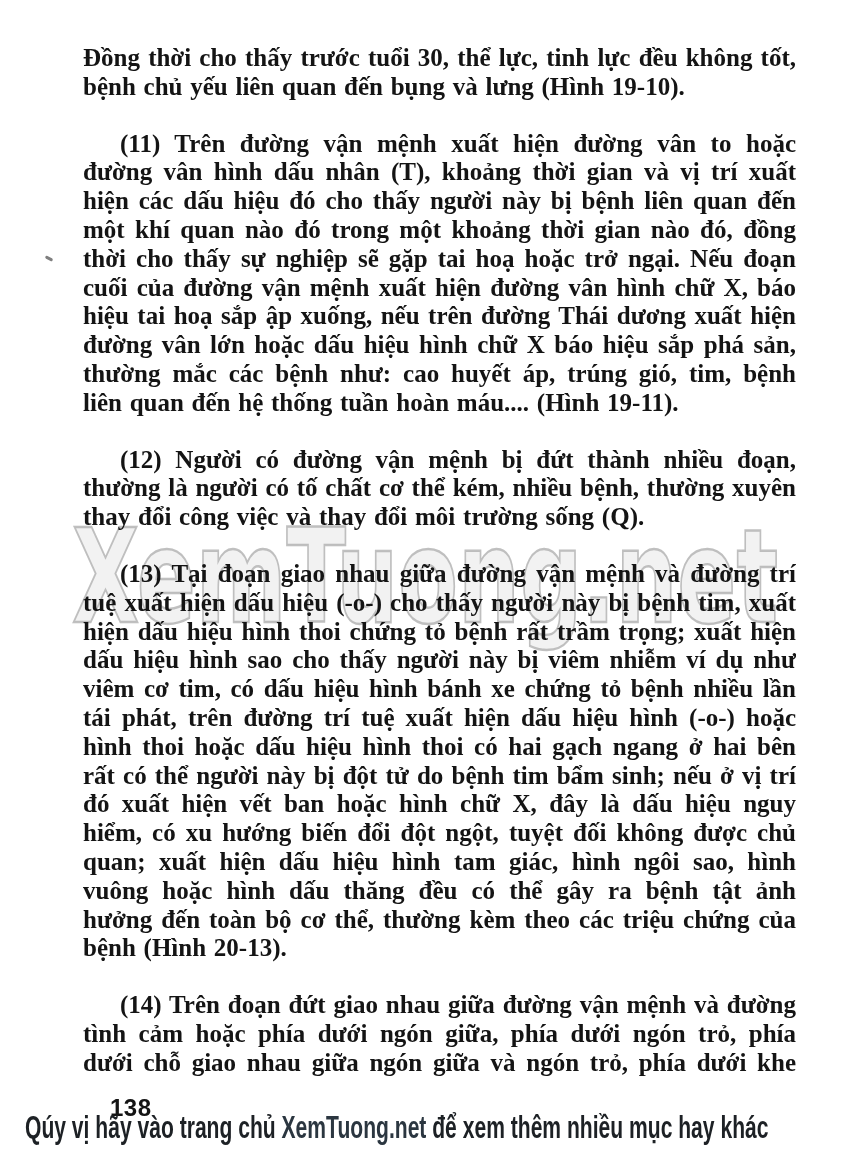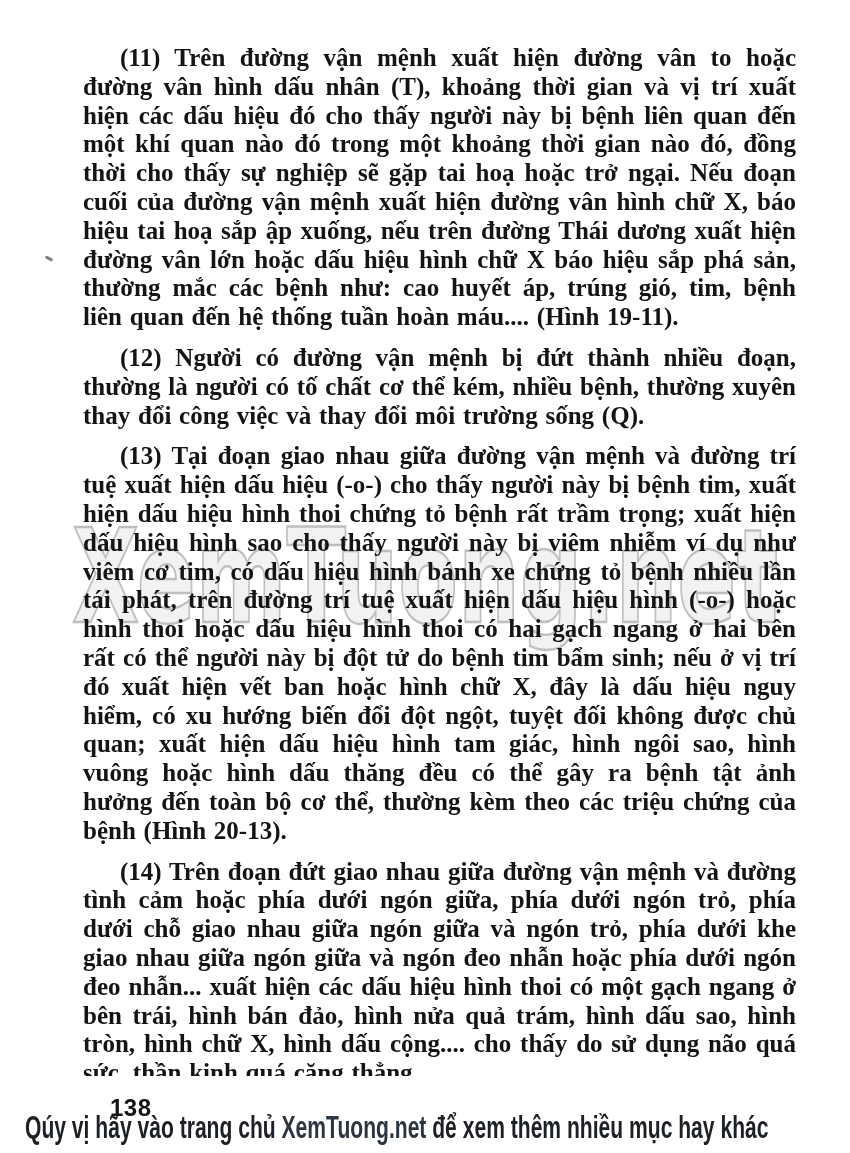--- a/index.html
+++ b/index.html
@@ -22,21 +22,21 @@
   
   .content{
     position:absolute;left:83px;top:44px;width:713px;height:1032px;
     overflow:hidden;z-index:2;
     color:#141414;
     font-size:25px;line-height:28.8px;font-weight:700;
     text-align:justify;text-justify:inter-word;
     word-spacing:1.5px;
   }
   .para{margin:0;}
-  .para + .para{margin-top:12px;}
+  .para + .para{margin-top:28px;}
   .para.indent{text-indent:37px;}
   
   .speck{
     position:absolute;left:45px;top:257px;width:8px;height:3px;
     background:#7f7f7f;border-radius:2px;transform:rotate(28deg);
     z-index:2;
   }
   
   .page-number{
     position:absolute;left:110px;top:1094px;z-index:3;
@@ -58,20 +58,21 @@
 
 <div class="page">
 
   <svg class="watermark-svg" width="740" height="230" viewBox="0 0 740 230" aria-hidden="true">
     <text x="8" y="124" font-size="130" textLength="706" lengthAdjust="spacingAndGlyphs" fill="#ededed" fill-opacity="0.9" stroke="#a8a8a8" stroke-width="2.4" stroke-opacity="0.85">XemTuong.net</text>
   </svg>
 
   <span class="speck"></span>
 
   <div class="content">
+    <p class="para">Đồng thời cho thấy trước tuổi 30, thể lực, tinh lực đều không tốt, bệnh chủ yếu liên quan đến bụng và lưng (Hình 19-10).</p>
     <p class="para indent">(11) Trên đường vận mệnh xuất hiện đường vân to hoặc đường vân hình dấu nhân (T), khoảng thời gian và vị trí xuất hiện các dấu hiệu đó cho thấy người này bị bệnh liên quan đến một khí quan nào đó trong một khoảng thời gian nào đó, đồng thời cho thấy sự nghiệp sẽ gặp tai hoạ hoặc trở ngại. Nếu đoạn cuối của đường vận mệnh xuất hiện đường vân hình chữ X, báo hiệu tai hoạ sắp ập xuống, nếu trên đường Thái dương xuất hiện đường vân lớn hoặc dấu hiệu hình chữ X báo hiệu sắp phá sản, thường mắc các bệnh như: cao huyết áp, trúng gió, tim, bệnh liên quan đến hệ thống tuần hoàn máu.... (Hình 19-11).</p>
     <p class="para indent">(12) Người có đường vận mệnh bị đứt thành nhiều đoạn, thường là người có tố chất cơ thể kém, nhiều bệnh, thường xuyên thay đổi công việc và thay đổi môi trường sống (Q).</p>
     <p class="para indent">(13) Tại đoạn giao nhau giữa đường vận mệnh và đường trí tuệ xuất hiện dấu hiệu (-o-) cho thấy người này bị bệnh tim, xuất hiện dấu hiệu hình thoi chứng tỏ bệnh rất trầm trọng; xuất hiện dấu hiệu hình sao cho thấy người này bị viêm nhiễm ví dụ như viêm cơ tim, có dấu hiệu hình bánh xe chứng tỏ bệnh nhiều lần tái phát, trên đường trí tuệ xuất hiện dấu hiệu hình (-o-) hoặc hình thoi hoặc dấu hiệu hình thoi có hai gạch ngang ở hai bên rất có thể người này bị đột tử do bệnh tim bẩm sinh; nếu ở vị trí đó xuất hiện vết ban hoặc hình chữ X, đây là dấu hiệu nguy hiểm, có xu hướng biến đổi đột ngột, tuyệt đối không được chủ quan; xuất hiện dấu hiệu hình tam giác, hình ngôi sao, hình vuông hoặc hình dấu thăng đều có thể gây ra bệnh tật ảnh hưởng đến toàn bộ cơ thể, thường kèm theo các triệu chứng của bệnh (Hình 20-13).</p>
     <p class="para indent">(14) Trên đoạn đứt giao nhau giữa đường vận mệnh và đường tình cảm hoặc phía dưới ngón giữa, phía dưới ngón trỏ, phía dưới chỗ giao nhau giữa ngón giữa và ngón trỏ, phía dưới khe giao nhau giữa ngón giữa và ngón đeo nhẫn hoặc phía dưới ngón đeo nhẫn... xuất hiện các dấu hiệu hình thoi có một gạch ngang ở bên trái, hình bán đảo, hình nửa quả trám, hình dấu sao, hình tròn, hình chữ X, hình dấu cộng.... cho thấy do sử dụng não quá sức, thần kinh quá căng thẳng</p>
   </div>
 
   <div class="page-number">138</div>
 
   <div class="footer-line">
     <span>Qúy vị hãy vào trang chủ </span><span class="brand">XemTuong.net</span><span> để xem thêm nhiều mục hay khác</span>

